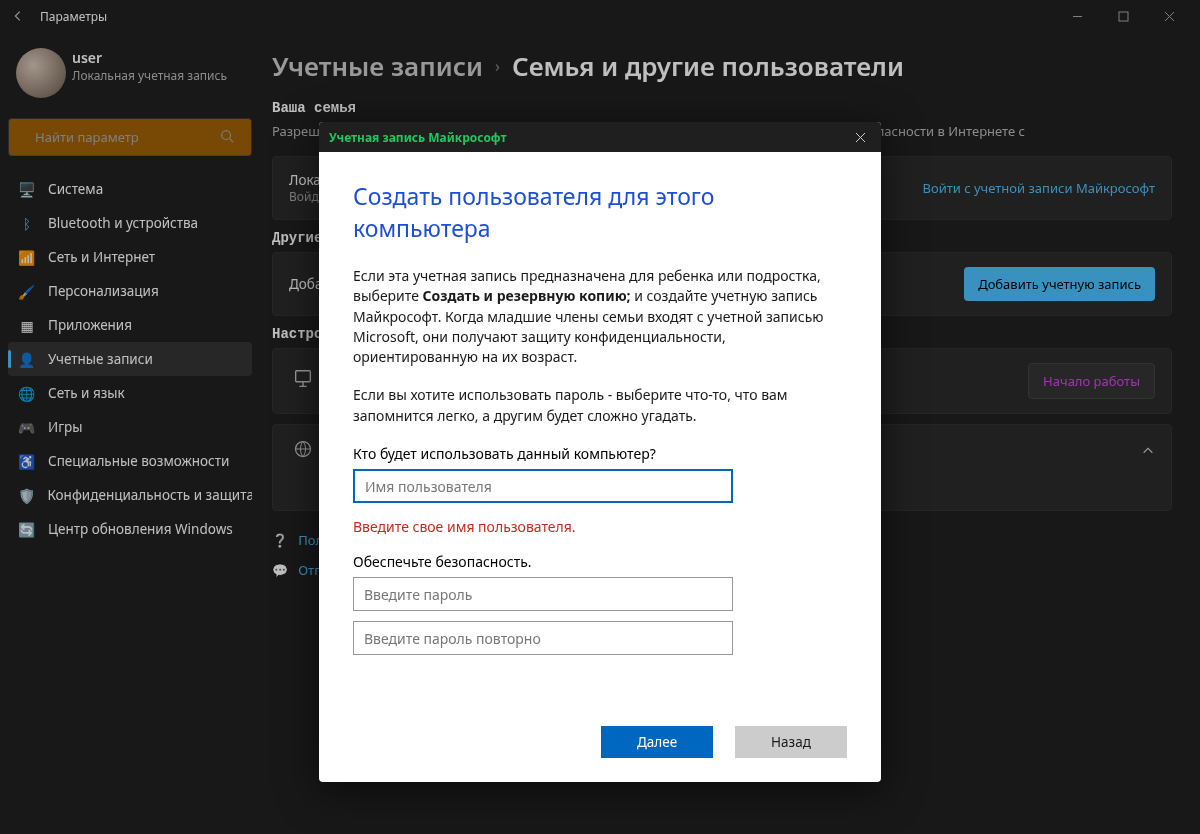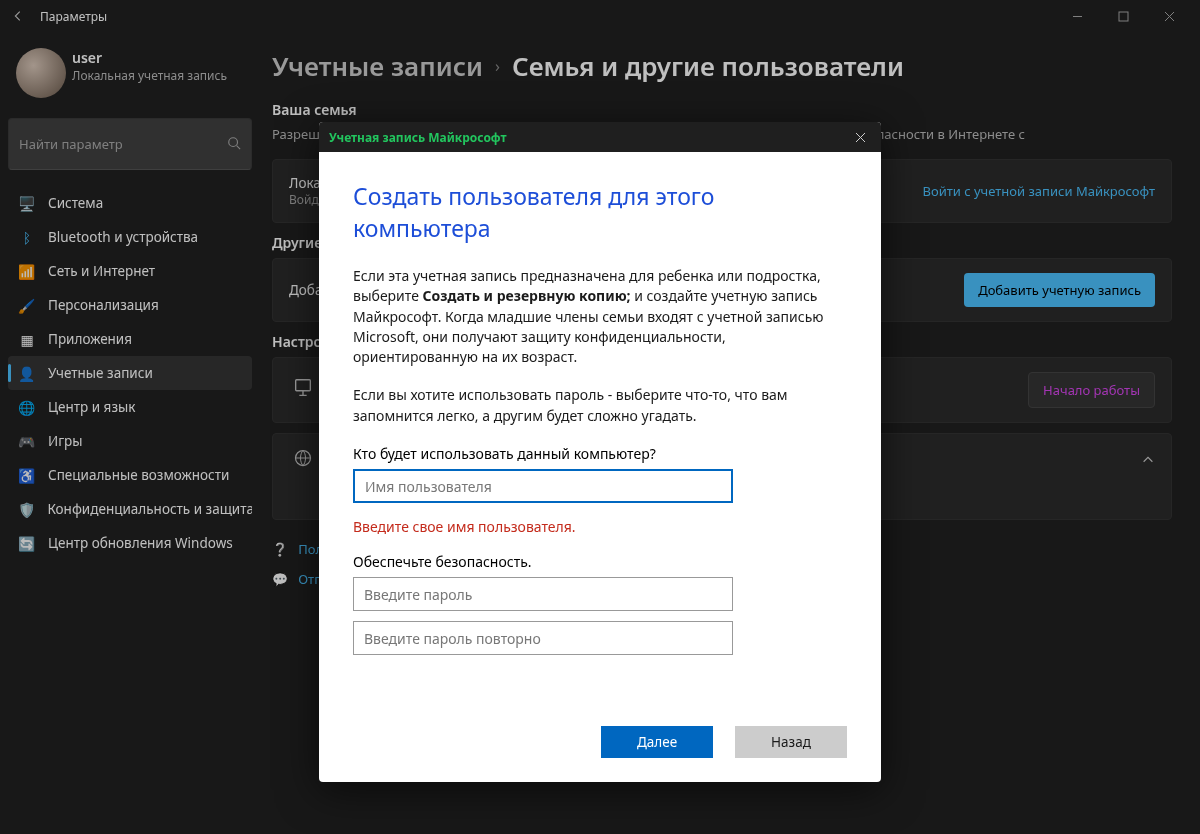--- a/index.html
+++ b/index.html
@@ -8,35 +8,35 @@
 .titlebar .back { width: 20px; display: flex; align-items: center; justify-content: center; color: #ccc; cursor: pointer; }
 .titlebar .title { font-size: 12px; margin-left: 12px; color: #fff; }
 .titlebar .wincontrols { margin-left: auto; display: flex; }
 .titlebar .wbtn { width: 46px; height: 32px; display: flex; align-items: center; justify-content: center; color: #aaa; cursor: pointer; }
 .main { display: flex; height: calc(834px - 32px); }
 .sidebar { width: 260px; padding: 8px 8px; }
 .user { display: flex; align-items: flex-start; gap: 6px; padding: 8px; margin-bottom: 12px; }
 .user .avatar { width: 50px; height: 50px; border-radius: 50%; background: radial-gradient(circle at 35% 35%, #d9c7b9, #6b5a4c); }
 .user .uname { font-size: 14px; font-weight: 600; }
 .user .usub { font-size: 12px; color: #bbb; }
-.searchbox { background: #404040; border-radius: 4px; height: 52px; display: flex; align-items: center; padding: 0 10px; border: 1px solid #3a3a3a; border-bottom: 1px solid #555; margin: 4px 0 16px; }
+.searchbox { background: #a16207; border-radius: 4px; height: 38px; display: flex; align-items: center; padding: 0 26px; border: 1px solid #3a3a3a; border-bottom: 1px solid #555; margin: 4px 0 16px; }
 .searchbox input { background: transparent; border: none; color: #ccc; flex: 1; font-size: 13px; outline: none; }
 .searchbox input::placeholder { color: #aaa; }
 .searchbox .sicn { color: #aaa; }
 .nav { list-style: none; }
 .nav li { display:flex; align-items:center; gap:12px; padding:8px 10px; border-radius:4px; font-size:13.5px; cursor:pointer; position:relative; white-space:nowrap; overflow:hidden; }
 .nav li.active { background: #353535; }
 .nav li.active::before { content:''; position:absolute; left:0; top:8px; bottom:8px; width:3px; background:#4cc2ff; border-radius:2px; }
 .nav .nicon { width:18px; height:18px; display:inline-flex; align-items:center; justify-content:center; font-size:14px; }
 .content { flex:1; padding: 16px 28px 0 12px; position:relative; }
 .breadcrumb { display:flex; align-items:center; gap:12px; margin-bottom:16px; }
 .breadcrumb .bc-parent { font-size:26px; font-weight:600; color:#ccc; }
 .breadcrumb .bc-sep { color:#888; }
 .breadcrumb .bc-current { font-size:26px; font-weight:600; }
-.section-title { font-size:14px; font-weight:600; margin: 10px 0 6px; }
+.section-title { font-size:14px; font-weight:600; margin: 10px 0 6px; font-family: Liberation Mono, monospace; }
 .section-desc { font-size:13px; color:#bbb; line-height:1.5; margin-bottom:14px; }
 .card { background:#2b2b2b; border:1px solid #333; border-radius:4px; padding:14px 16px; display:flex; align-items:center; gap:14px; margin-bottom:10px; }
 .card .cicon { width:28px; text-align:center; color:#ccc; }
 .card .ctext { flex:1; }
 .card .ct1 { font-size:13.5px; }
 .card .ct2 { font-size:12px; color:#aaa; line-height:1.4; }
 .card .caction { font-size:13px; }
 .link { color:#4cc2ff; cursor:pointer; }
 .btn-accent { background:#4cc2ff; color:#000; padding:8px 14px; border-radius:4px; font-size:13px; cursor:pointer; }
 .btn-outline { background:#353535; border:1px solid #444; color:#d946ef; padding:8px 14px; border-radius:4px; font-size:13px; cursor:pointer; }
@@ -125,21 +125,21 @@
       <li>
           <span class="nicon">▦</span>
           <span>Приложения</span>
         </li>
       <li class="active">
           <span class="nicon">👤</span>
           <span>Учетные записи</span>
         </li>
       <li>
           <span class="nicon">🌐</span>
-          <span>Центр и язык</span>
+          <span>Сеть и язык</span>
         </li>
       <li>
           <span class="nicon">🎮</span>
           <span>Игры</span>
         </li>
       <li>
           <span class="nicon">♿</span>
           <span>Специальные возможности</span>
         </li>
       <li>

